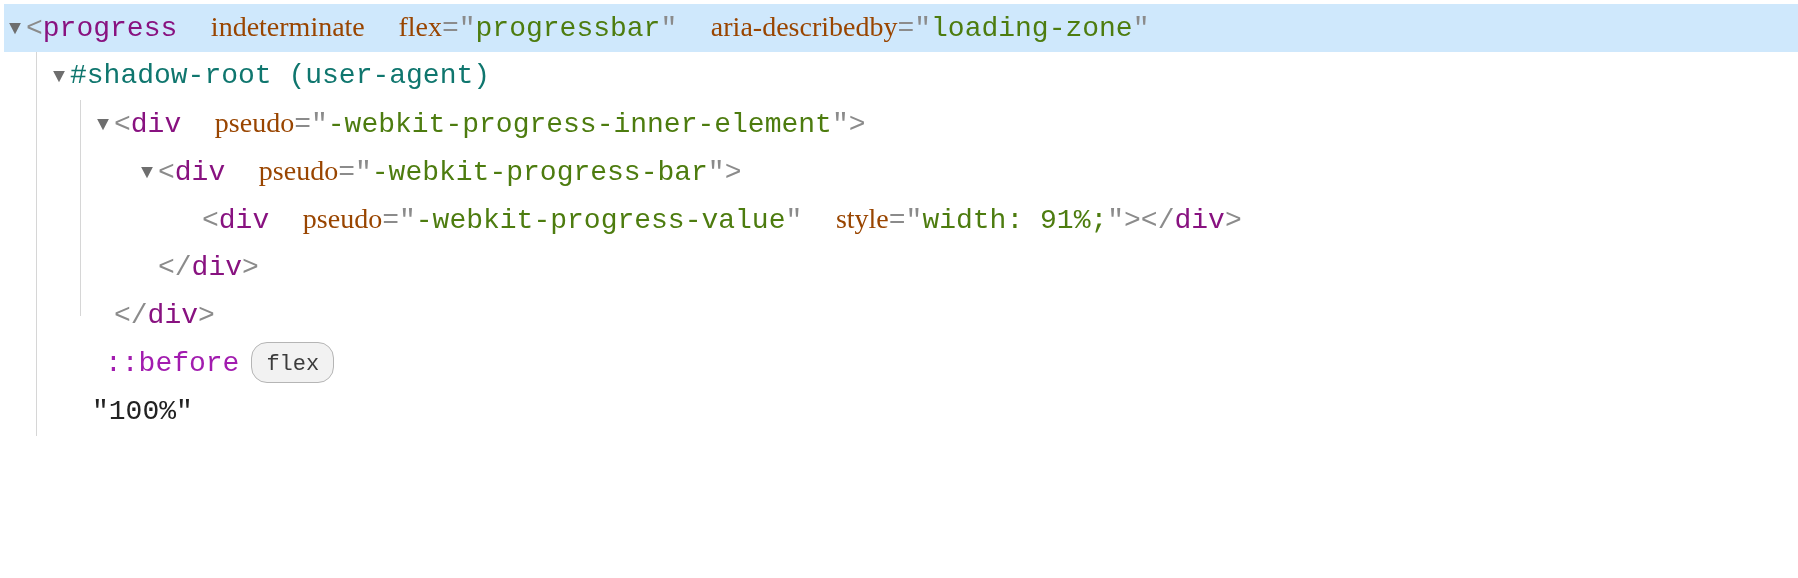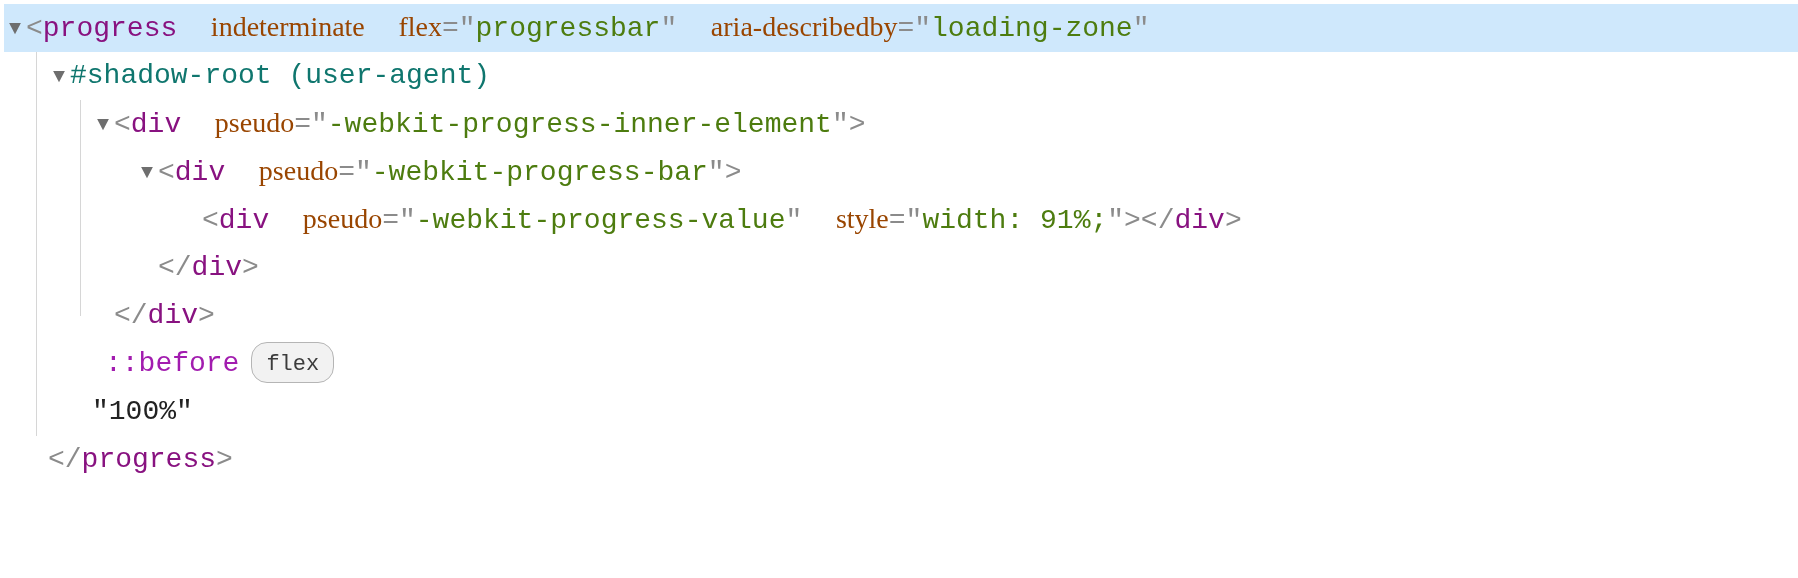--- a/index.html
+++ b/index.html
@@ -178,21 +178,14 @@
   </div>
 
   <div class="line">
     <span class="indent-spacer"></span>
     <span class="guide"></span>
     <span class="indent-spacer"></span>
     <span class="indent-spacer"></span>
     <span class="textnode">"100%"</span>
   </div>
 
-  <div class="line">
-    <span class="indent-spacer"></span>
-    <span class="indent-spacer"></span>
-    <span>
-      <span class="punct">&lt;/</span><span class="tag">progress</span><span class="punct">&gt;</span>
-    </span>
-  </div>
 
 </div>
 
 </body></html>

